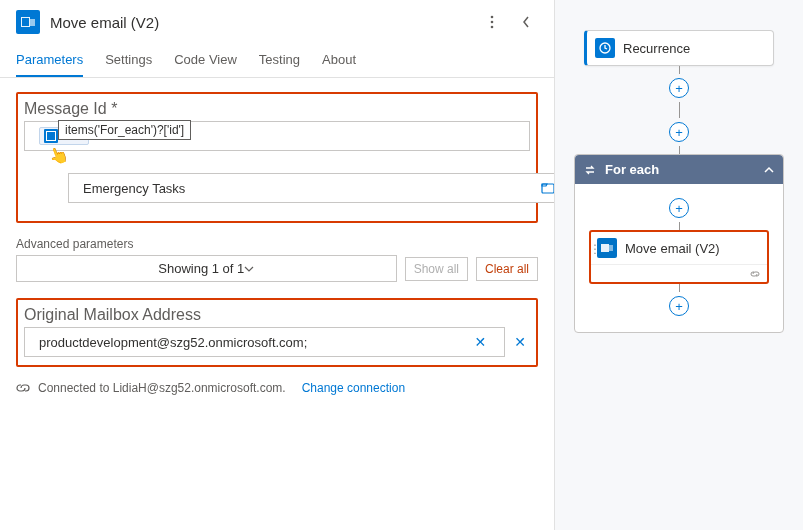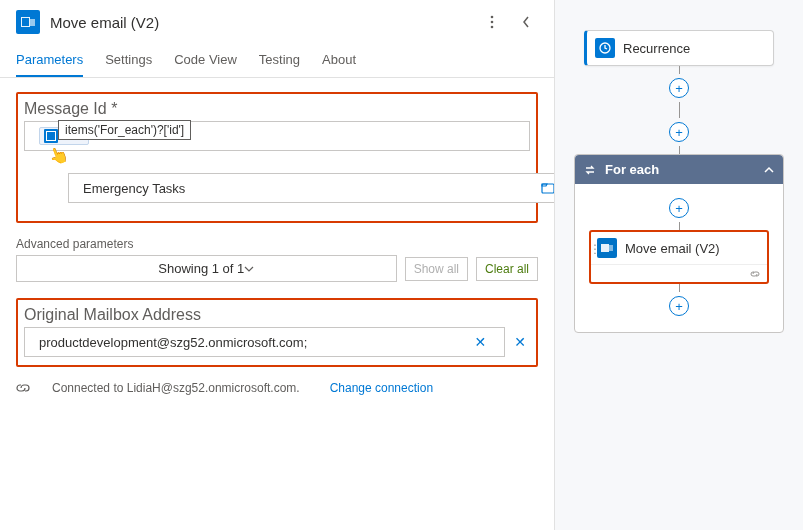--- a/index.html
+++ b/index.html
@@ -29,28 +29,28 @@
   .token .x { color: #605e5c; cursor: pointer; padding-left: 2px; }
   .cursor-hand { position: absolute; left: 24px; top: 24px; font-size: 16px; pointer-events: none; transform: rotate(-20deg); }
   .tooltip-box { position: absolute; left: 34px; top: 20px; background: #fff; border: 1px solid #605e5c; padding: 2px 6px; font-size: 12px; white-space: nowrap; z-index: 5; }
   .folder-row { display: flex; align-items: center; gap: 6px; margin-left: 44px; }
   .folder-picker { color: #0078d4; cursor: pointer; padding: 0 4px; }
   .fld-group { margin-bottom: 10px; position: relative; }
   
   .adv-label { font-size: 12px; color: #605e5c; margin: 4px 0; }
   .adv-row { display: flex; gap: 8px; align-items: center; }
   .adv-select { flex: 1; border: 1px solid #c8c6c4; padding: 5px 8px; font-size: 13px; background: #fff; display: flex; justify-content: center; align-items: center; cursor: pointer; }
-  .btn-outline { border: 1px solid #c8c6c4; padding: 4px 8px; font-size: 12px; background: #fff; cursor: pointer; color: #4d7c0f; }
+  .btn-outline { border: 1px solid #c8c6c4; padding: 4px 8px; font-size: 12px; background: #fff; cursor: pointer; color: #c2410c; }
   .btn-outline.disabled { color: #b0b0b0; cursor: default; }
   
   .mailbox-row { display: flex; align-items: center; gap: 5px; }
   .mailbox-input { flex: 1; display: flex; align-items: center; justify-content: space-between; }
   .clear-x { color: #0078d4; cursor: pointer; font-size: 14px; padding: 0 4px; }
   
-  .conn-row { display: flex; align-items: center; gap: 22px; font-size: 12px; color: #605e5c; }
+  .conn-row { display: flex; align-items: center; gap: 8px; font-size: 12px; color: #605e5c; }
   .conn-link { color: #0078d4; cursor: pointer; margin-left: 8px; }
   .link-ico { width: 14px; height: 14px; display: inline-block; }
   
   
   .flow-col { display: flex; flex-direction: column; align-items: center; }
   .card { width: 190px; background: #fff; border: 1px solid #d0d0d0; border-radius: 4px; margin-bottom: 0; box-shadow: 0 1px 2px rgba(0,0,0,0.05); }
   .card-hdr { display: flex; align-items: center; padding: 7px 8px; gap: 8px; font-size: 13px; }
   .card-ico { width: 20px; height: 20px; border-radius: 2px; display: flex; align-items: center; justify-content: center; color: #fff; font-size: 11px; }
   .ico-blue { background: #0078d4; }
   .ico-outlook { background: #0072c6; }

